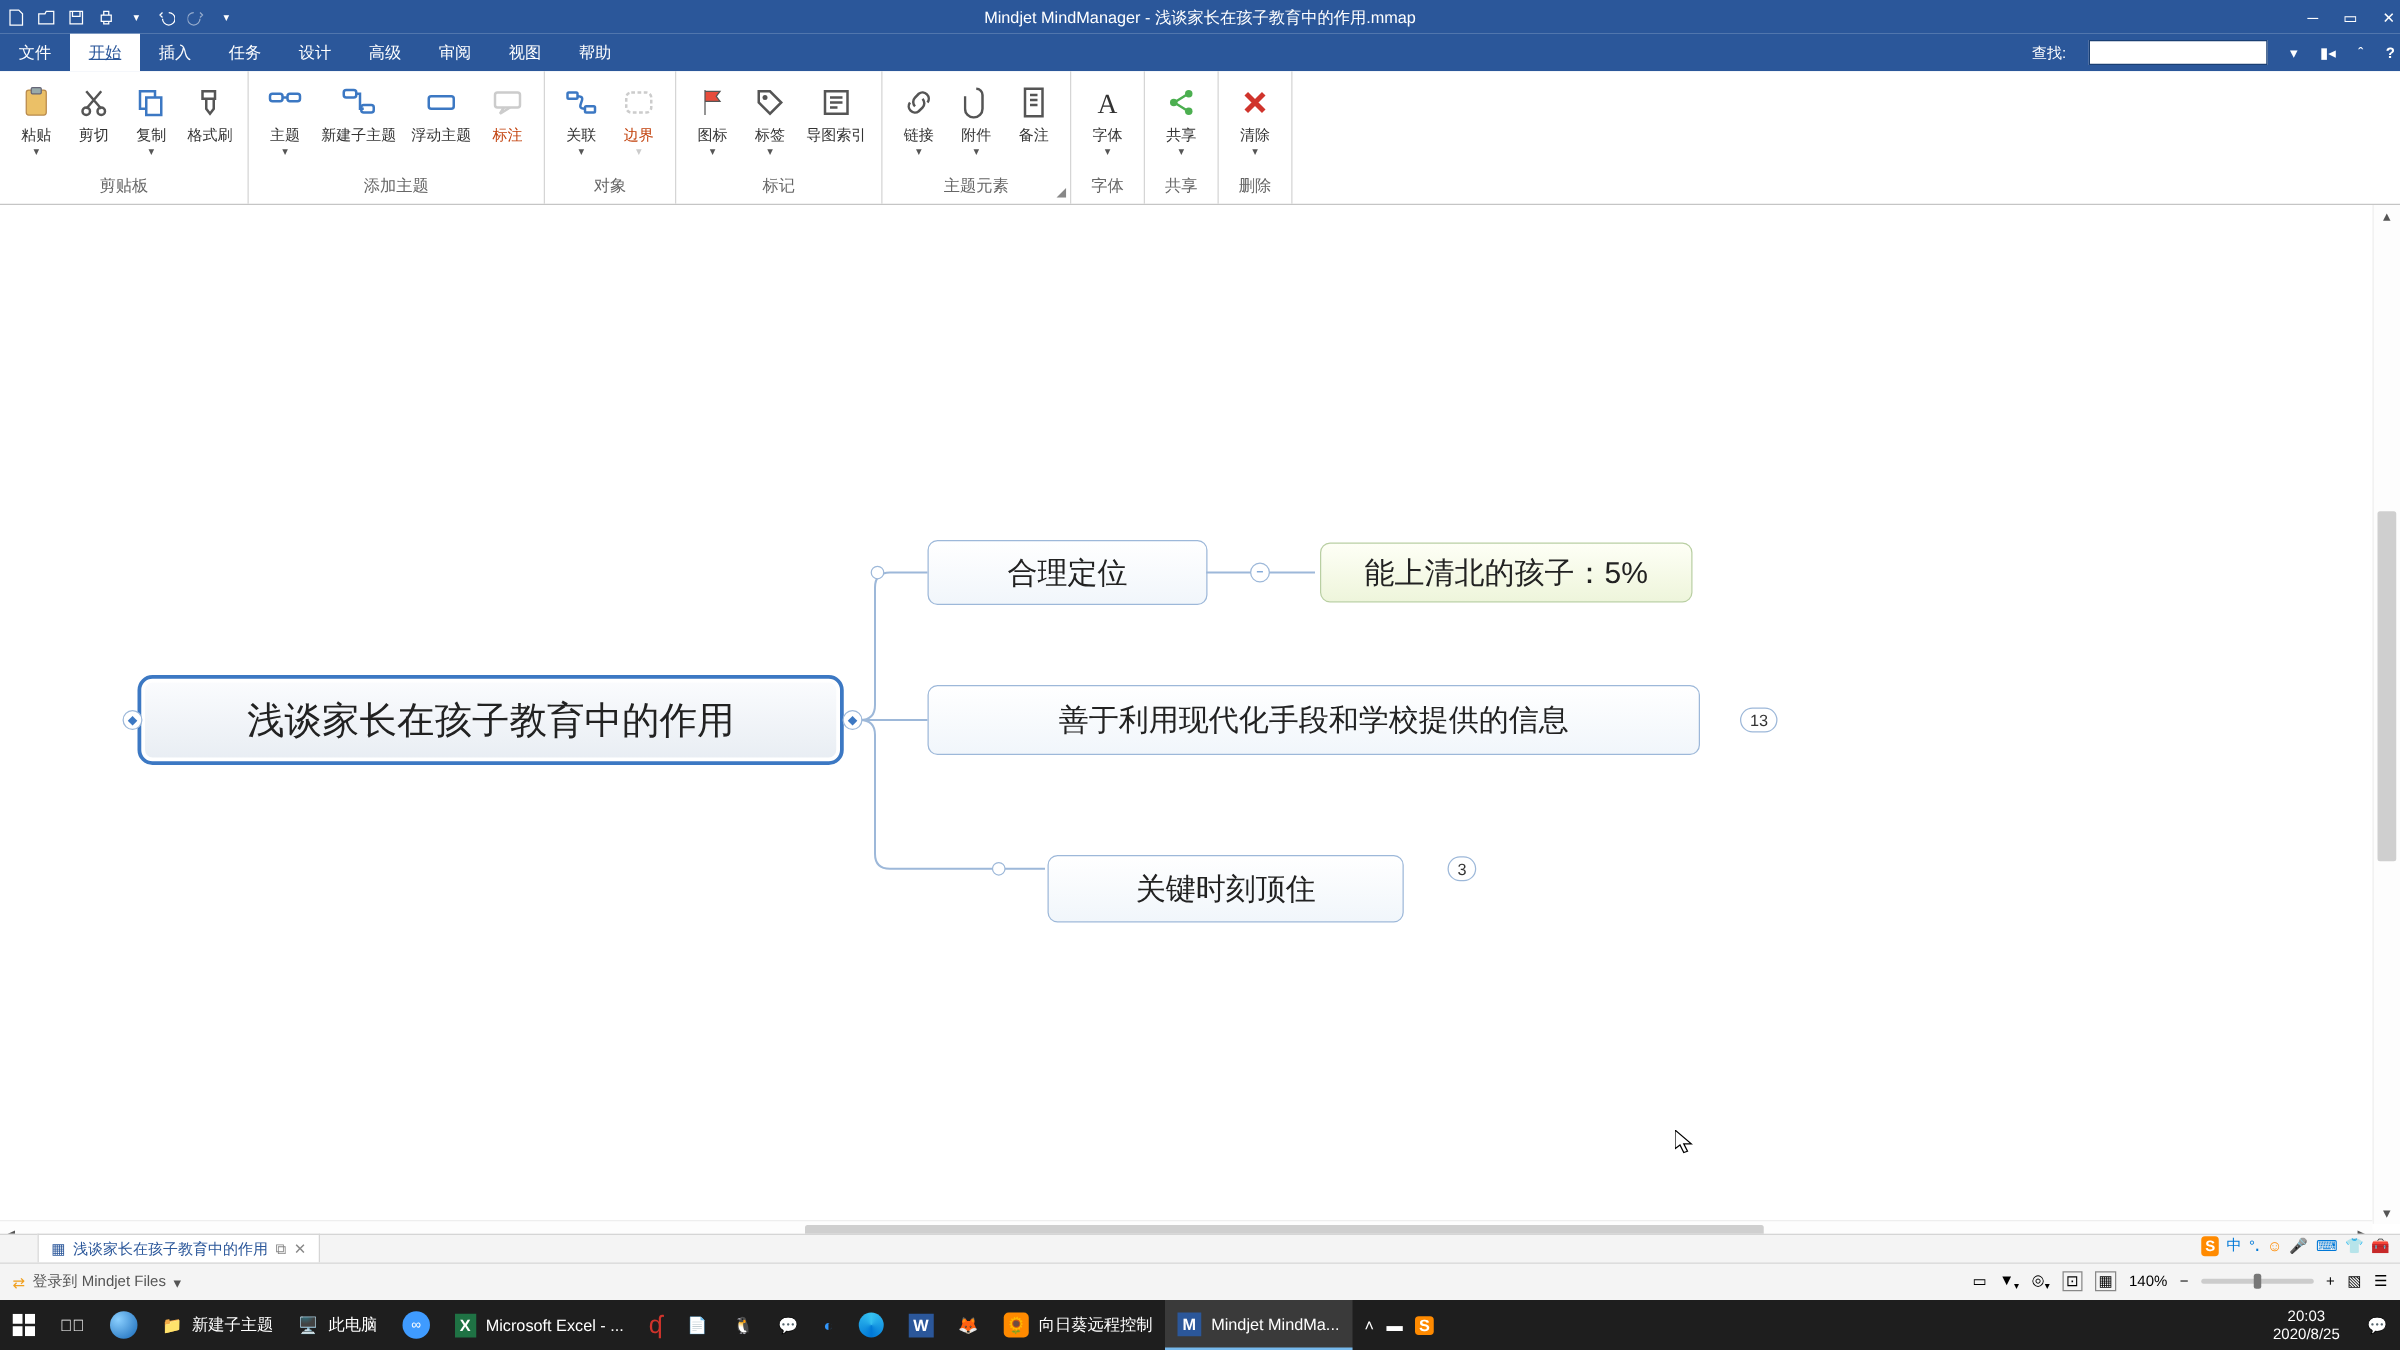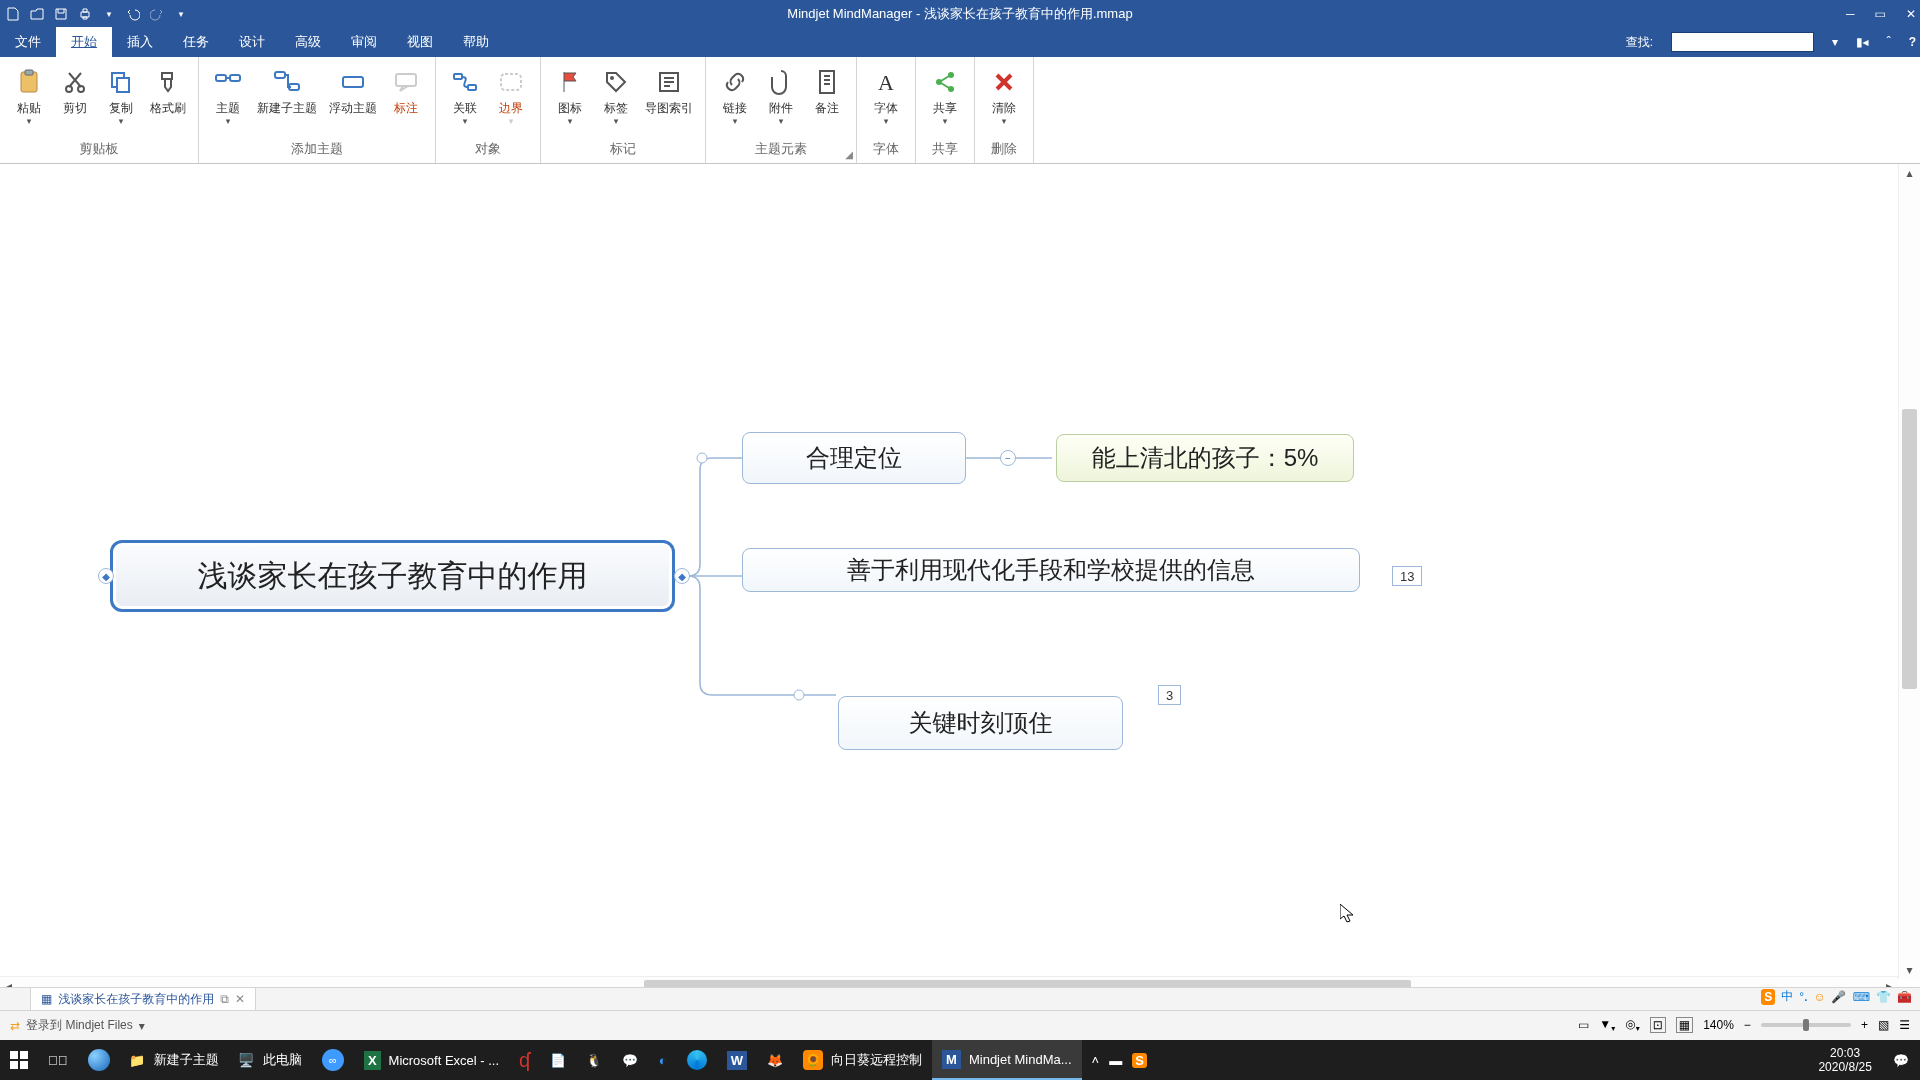--- a/index.html
+++ b/index.html
@@ -33,21 +33,21 @@
 .scroll-h { position:absolute; left:0; right:22px; bottom:86px; height:18px; background:#fdfdfd; border-top:1px solid #eee;}
 .scroll-h .thumb { position:absolute; top:3px; bottom:3px; left:644px; width:767px; background:#cfcfcf; border-radius:2px; }
 .scroll-h .arrowL, .scroll-h .arrowR { position:absolute; top:0; bottom:0; width:18px; display:flex;align-items:center;justify-content:center; color:#555;}
 .scroll-h .arrowL{left:0;} .scroll-h .arrowR{right:0;}
 .scroll-v .arrowU, .scroll-v .arrowD { position:absolute; left:0; right:0; height:18px; display:flex;align-items:center;justify-content:center;color:#555;}
 .scroll-v .arrowU{top:0;} .scroll-v .arrowD{bottom:0;}
 
 .node { position: absolute; border: 1px solid #9db8d9; border-radius: 8px; background: linear-gradient(#fff, #f1f6fb); display:flex; align-items:center; justify-content:center; padding: 0 20px; font-size: 24px; color:#222; }
 .center-node { border: 3px solid #3c78c3; border-radius: 12px; background: linear-gradient(#fbfcfe,#e8edf3); box-shadow: inset 0 0 0 3px #fff; font-size: 30px; }
 .leaf-node { background: linear-gradient(#fefff6,#eef5db); border: 1px solid #b9cfa2; }
-.child-count { position:absolute; border:1px solid #9db8d9; background:#fff; border-radius:0; font-size:13px; padding:0 7px; height:20px; display:flex; align-items:center; color:#333;}
+.child-count { position:absolute; border:1px solid #9db8d9; background:#fff; border-radius:10px; font-size:13px; padding:0 7px; height:20px; display:flex; align-items:center; color:#333;}
 .collapse-handle{ position:absolute; width:16px; height:16px; border:1px solid #9db8d9; border-radius:50%; background:#fff; display:flex; align-items:center; justify-content:center; font-size:10px; color:#3c78c3;}
 
 svg.connector { position: absolute; overflow: visible; }
 svg.connector path { fill: none; stroke: #9db8d9; stroke-width: 1.6; }
 
 .doc-tabs { position:absolute; left:0; right:0; bottom:70px; height:23px; background:#f4f4f4; border-top:1px solid #d5d5d5; display:flex; align-items:stretch;}
 .doc-tab { display:flex; align-items:center; gap:6px; padding:0 10px; background:#fff; border:1px solid #d5d5d5; border-bottom:none; margin-top:-1px; font-size:12px; color:#2b579a;}
 .doc-tab .close { color:#888; cursor:pointer;}
 .doc-tabs-right { position:absolute; right:8px; display:flex; gap:6px; align-items:center;}
 
@@ -379,26 +379,26 @@
   <div class="collapse-handle" style="left:674px; top:404px;">◆</div>
 
   <div class="node" style="left:742px; top:268px; width:224px; height:52px;">
     <span>合理定位</span>
   </div>
   <div class="collapse-handle" style="left:1000px; top:286px;">−</div>
   <div class="node leaf-node" style="left:1056px; top:270px; width:298px; height:48px;">
     <span>能上清北的孩子：5%</span>
   </div>
 
-  <div class="node" style="left:742px; top:384px; width:618px; height:44px;">
+  <div class="node" style="left:742px; top:384px; width:618px; height:56px;">
     <span>善于利用现代化手段和学校提供的信息</span>
   </div>
   <div class="child-count" style="left:1392px; top:402px;">13</div>
 
-  <div class="node" style="left:838px; top:532px; width:285px; height:54px;text-align:center;">
+  <div class="node" style="left:838px; top:520px; width:285px; height:54px;text-align:center;">
     <span>关键时刻顶住</span>
   </div>
   <div class="child-count" style="left:1158px; top:521px;">3</div>
 
   <svg style="position:absolute; left:1340px; top:740px;" width="16" height="20">
       <path d="M0 0l0 15 4-3 3 6 3-1-3-6 6 0z" fill="#fff" stroke="#000"></path>
     </svg>
 </div>
 
 <div class="scroll-v">

